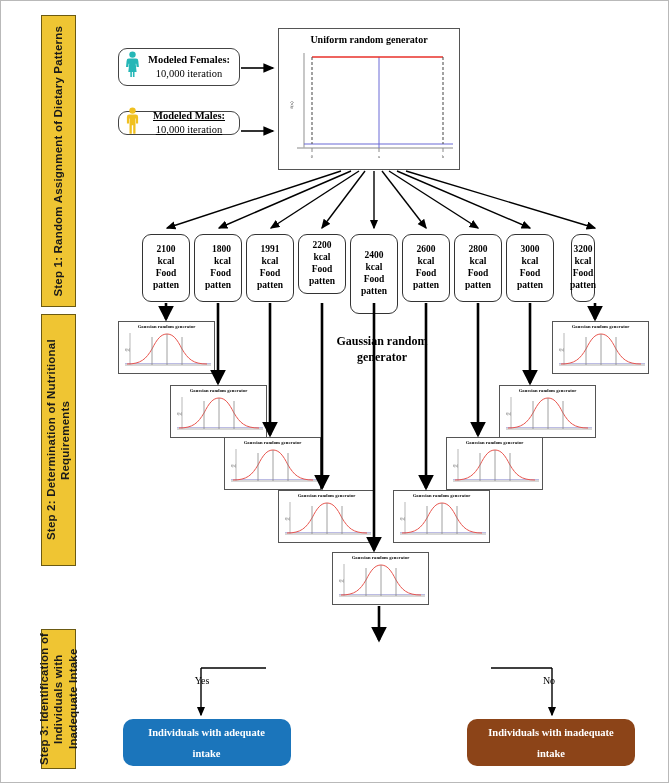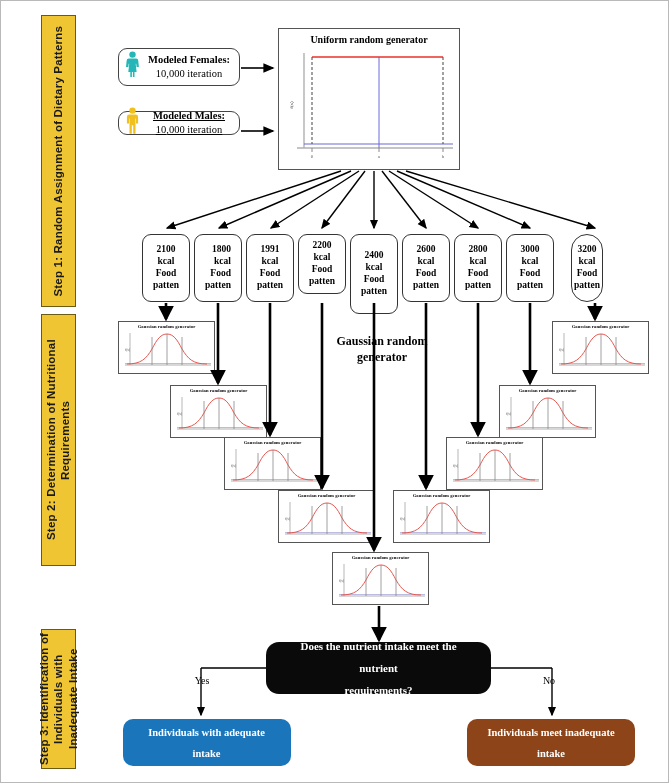--- a/index.html
+++ b/index.html
@@ -250,21 +250,21 @@
       <span>kcal</span><br>
       <span>Food</span><br>
       <span>patten</span></div>
   </div>
   <div class="abs kcal-box" style="left:505px; top:233px; width:48px; height:68px;">
     <div><span>3000</span><br>
       <span>kcal</span><br>
       <span>Food</span><br>
       <span>patten</span></div>
   </div>
-  <div class="abs kcal-box" style="left:570px; top:233px; width:32px; height:68px;border-radius:16px;">
+  <div class="abs kcal-box" style="left:570px; top:233px; width:24px; height:68px;">
     <div><span>3200</span><br>
       <span>kcal</span><br>
       <span>Food</span><br>
       <span>patten</span></div>
   </div>
 
   <div class="abs plot-panel" style="left:117px; top:320px; width:97px; height:53px;">
     <div class="plot-title gauss-title">Gaussian random generator</div>
     <svg width="95" height="42" viewBox="0 0 95 42">
       <line x1="11" y1="4" x2="11" y2="36" stroke="#9a9a9a" stroke-width=".7"></line>
@@ -388,39 +388,33 @@
       <line x1="63" y1="8" x2="63" y2="36" stroke="#888" stroke-width=".8"></line>
       <text x="6" y="22" font-size="3.4" fill="#555" font-family="Liberation Serif, serif">f(x)</text>
     </svg>
   </div>
 
   <div class="abs center-caption" style="left:316px; top:333px; width:130px;">
     <div>Gaussian random</div>
     <div>generator</div>
   </div>
 
-  <div class="abs decision-box" style="left:265px; top:641px; width:225px; height:52px;">
-    <div>
-      <span>Does the nutrient intake meet the nutrient</span><br>
-      <span>requirements?</span>
-    </div>
-  </div>
 
   <div class="abs branch-label" style="left:186px; top:674px; width:30px;">Yes</div>
   <div class="abs branch-label" style="left:533px; top:674px; width:30px;">No</div>
 
   <div class="abs outcome-box" style="left:122px; top:718px; width:168px; height:47px; background:#1b75bb;padding-left:9px;">
     <div>
       <span>Individuals with adequate</span><br>
       <span>intake</span>
     </div>
   </div>
   <div class="abs outcome-box" style="left:466px; top:718px; width:168px; height:47px; background:#8c4418;">
     <div>
-      <span>Individuals meet inadequate</span><br>
+      <span>Individuals with inadequate</span><br>
       <span>intake</span>
     </div>
   </div>
 
   <svg class="overlay">
     <defs>
       <marker id="ah" markerWidth="7" markerHeight="7" refX="6" refY="3" orient="auto" markerUnits="strokeWidth">
         <path d="M0,0 L7,3 L0,6 z" fill="#000"></path>
       </marker>
       <marker id="ahb" markerWidth="6" markerHeight="6" refX="5" refY="3" orient="auto" markerUnits="strokeWidth">

